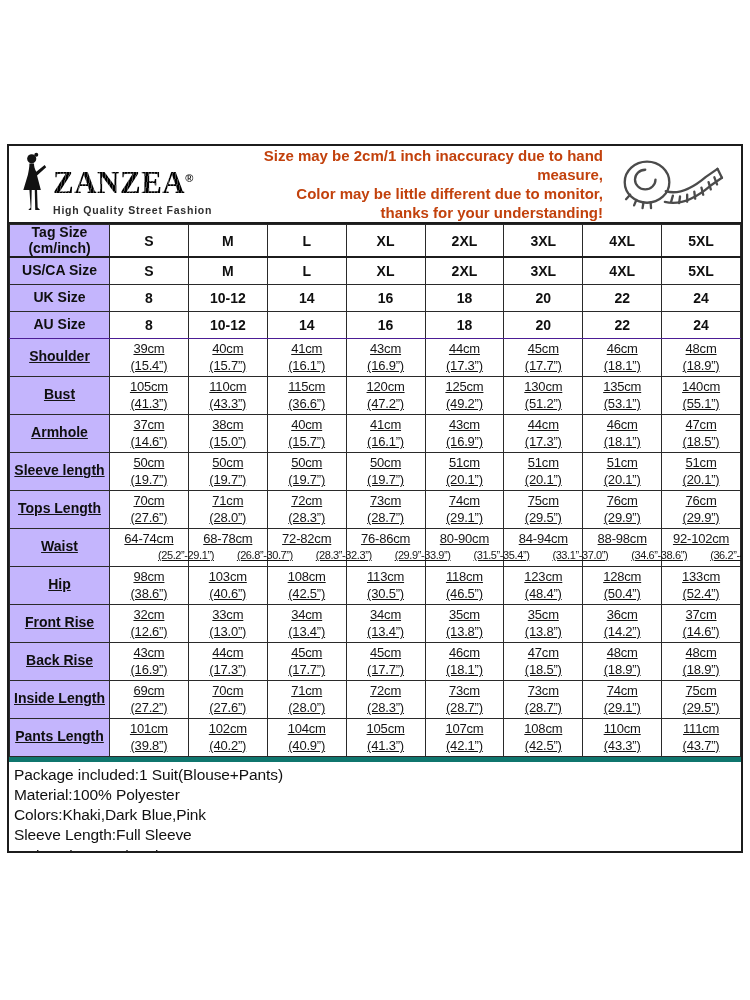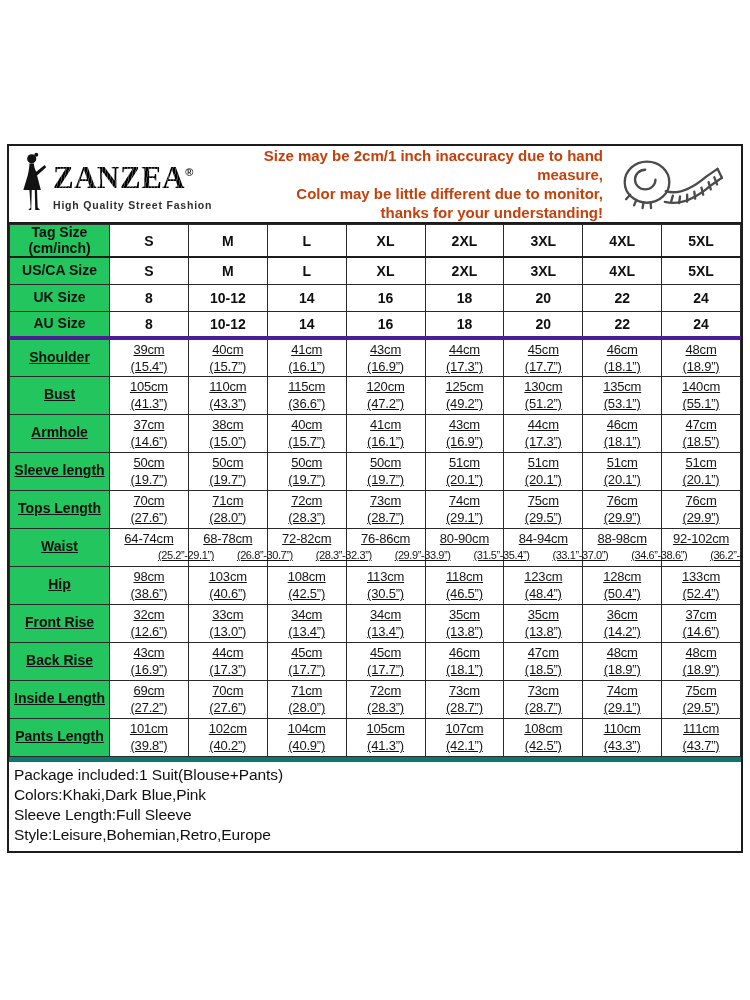--- a/index.html
+++ b/index.html
@@ -11,21 +11,21 @@
   .sheet{
     position:absolute;left:7px;top:144px;width:736px;height:709px;
     box-sizing:border-box;border:2px solid #1c1c1c;background:#fff;
     display:flex;flex-direction:column;overflow:hidden;
   }
   
   .top-band{
     flex:0 0 71px;display:flex;align-items:center;box-sizing:border-box;
     border-bottom:2px solid #1c1c1c;
   }
-  .logo{width:190px;padding-left:8px;display:flex;align-items:center;box-sizing:border-box;}
+  .logo{width:190px;padding-left:8px;display:flex;align-items:flex-end;box-sizing:border-box;}
   .logo-figure{flex:0 0 34px;height:64px;}
   .logo-block{display:flex;flex-direction:column;margin-left:2px;}
   .logo-word{
     font-family:"Liberation Serif", serif;font-weight:bold;font-size:31px;
     line-height:30px;letter-spacing:0.5px;color:#161616;white-space:nowrap;
   }
   @supports (-webkit-background-clip: text) {
     .logo-word .wordmark{
       background:repeating-linear-gradient(100deg,#000 0 2px,#4a4a4a 2px 3px);
       -webkit-background-clip:text;background-clip:text;color:transparent;
@@ -36,23 +36,23 @@
   .disclaimer{
     flex:1;text-align:right;font-weight:bold;font-size:15px;line-height:19px;color:#c2410c;
   }
   .tape{width:138px;display:flex;justify-content:center;align-items:center;}
   
   table{width:100%;border-collapse:collapse;table-layout:fixed;flex:0 0 auto;}
   th,td{border:1px solid #2a2a2a;text-align:center;vertical-align:middle;padding:0;box-sizing:border-box;}
   thead tr{height:27px;}
   thead tr:first-child{height:31px;}
   thead tr:first-child th, thead tr:first-child td{border-bottom:2.5px solid #1c1c1c;}
-  thead tr:last-child th, thead tr:last-child td{border-bottom:4px solid #4c1d95;}
+  thead tr:last-child th, thead tr:last-child td{border-bottom:1px solid #4c1d95;}
   tbody tr{height:38px;text-decoration:underline;}
-  th.rowlabel{background:#22c55e;font-weight:bold;font-size:14px;line-height:15.5px;color:#0f0f0f;}
+  th.rowlabel{background:#c4b5fd;font-weight:bold;font-size:14px;line-height:15.5px;color:#0f0f0f;}
   thead td{font-weight:bold;font-size:14px;color:#0f0f0f;}
   tbody td{font-size:13px;line-height:17px;letter-spacing:-0.2px;color:#151515;}
   tbody td .cm-line{white-space:nowrap;}
   tbody td .in-line{white-space:nowrap;}
   tbody td .in-line.tight{font-size:11px;letter-spacing:-0.4px;padding-left:48px;}
   
   .footer-notes{
     flex:1;border-top:5px solid #0f766e;padding:3px 0 0 5px;
     font-size:15.5px;line-height:20.3px;color:#101010;letter-spacing:-0.1px;
   }
@@ -555,18 +555,19 @@
           <td>
             <div class="cm-line">111cm</div>
             <div class="in-line">(43.7”)</div>
           </td>
         </tr>
       </tbody>
   </table>
 
   <div class="footer-notes">
       <div>Package included:1 Suit(Blouse+Pants)</div>
+      <div>Material:100% Polyester</div>
       <div>Colors:Khaki,Dark Blue,Pink</div>
       <div>Sleeve Length:Full Sleeve</div>
       <div>Style:Leisure,Bohemian,Retro,Europe</div>
     </div>
 
 </div>
 
 </body></html>

